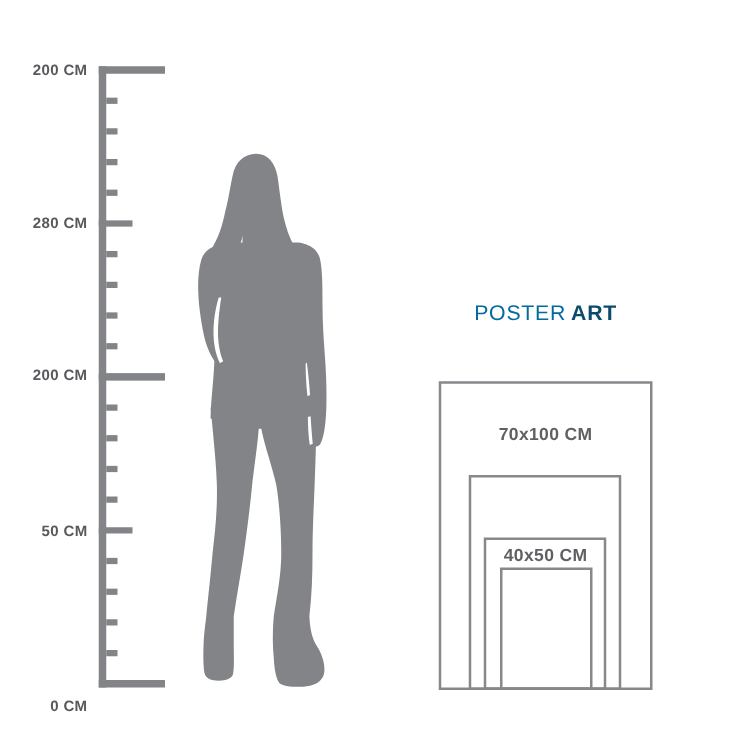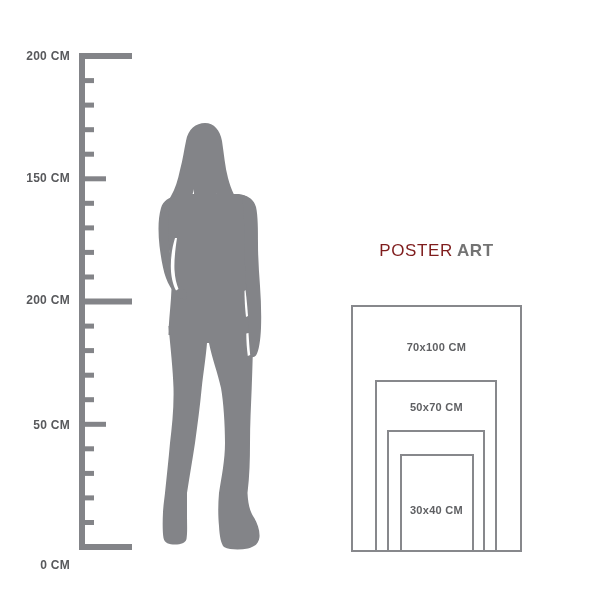--- a/index.html
+++ b/index.html
@@ -35,40 +35,40 @@
     box-sizing: border-box;
     background: transparent;
   }
   .poster-label {
     position: absolute;
     left: 351px;
     width: 171px;
     height: 16px;
     line-height: 16px;
     text-align: center;
-    font-size: 11px;
+    font-size: 14px;
     font-weight: bold;
     letter-spacing: 0.3px;
     color: #5f6063;
     white-space: nowrap;
   }
   .brand-title {
     position: absolute;
     left: 341px;
     top: 241px;
     width: 191px;
     height: 20px;
     line-height: 20px;
     text-align: center;
     font-size: 17px;
     letter-spacing: 0.6px;
     white-space: nowrap;
   }
-  .brand-regular { color: #7f1d1d; font-weight: normal; }
-  .brand-bold   { color: #737373; font-weight: bold; margin-left: 4px; }
+  .brand-regular { color: #0369a1; font-weight: normal; }
+  .brand-bold   { color: #0c4a6e; font-weight: bold; margin-left: 4px; }
 
   svg { display: block; }
   .shape { fill: #838488; }
   .gap   { fill: #ffffff; }
 </style>
 </head>
 <body>
 
 <div class="stage">
 
@@ -97,21 +97,21 @@
       <rect class="shape" x="85" y="327.7" width="9" height="5"></rect>
       <rect class="shape" x="85" y="352.2" width="9" height="5"></rect>
       <rect class="shape" x="85" y="401.3" width="9" height="5"></rect>
       <rect class="shape" x="85" y="425.9" width="9" height="5"></rect>
       <rect class="shape" x="85" y="450.4" width="9" height="5"></rect>
       <rect class="shape" x="85" y="475.0" width="9" height="5"></rect>
     </g>
   </svg>
 
   <div class="ruler-label" style="top:48px;">200 CM</div>
-  <div class="ruler-label" style="top:170px;">150 CM</div>
+  <div class="ruler-label" style="top:170px;">280 CM</div>
   <div class="ruler-label" style="top:292px;">200 CM</div>
   <div class="ruler-label" style="top:417px;text-align:right;">50 CM</div>
   <div class="ruler-label" style="top:557px;">0 CM</div>
 
   <svg class="abs" style="left:156px; top:120px;" width="110" height="430" viewBox="0 0 110 430">
 
     <path class="shape" d="
       M 49 3
       C 58 3 64 10 66 21
       C 68 34 69 47 72 58
@@ -216,16 +216,15 @@
   <div class="brand-title">
     <span class="brand-regular">POSTER</span><span class="brand-bold">ART</span>
   </div>
 
   <div class="poster-rect" style="left:351px; top:305px; width:171px; height:247px;"></div>
   <div class="poster-rect" style="left:375px; top:380px; width:122px; height:172px;"></div>
   <div class="poster-rect" style="left:387px; top:430px; width:98px; height:122px;"></div>
   <div class="poster-rect" style="left:400px; top:454px; width:74px; height:98px;"></div>
 
   <div class="poster-label" style="top:339px;">70x100 CM</div>
-  <div class="poster-label" style="top:399px;">50x70 CM</div>
-  <div class="poster-label" style="top:502px;">30x40 CM</div>
+  <div class="poster-label" style="top:436px;">40x50 CM</div>
 
 </div>
 
 </body></html>

